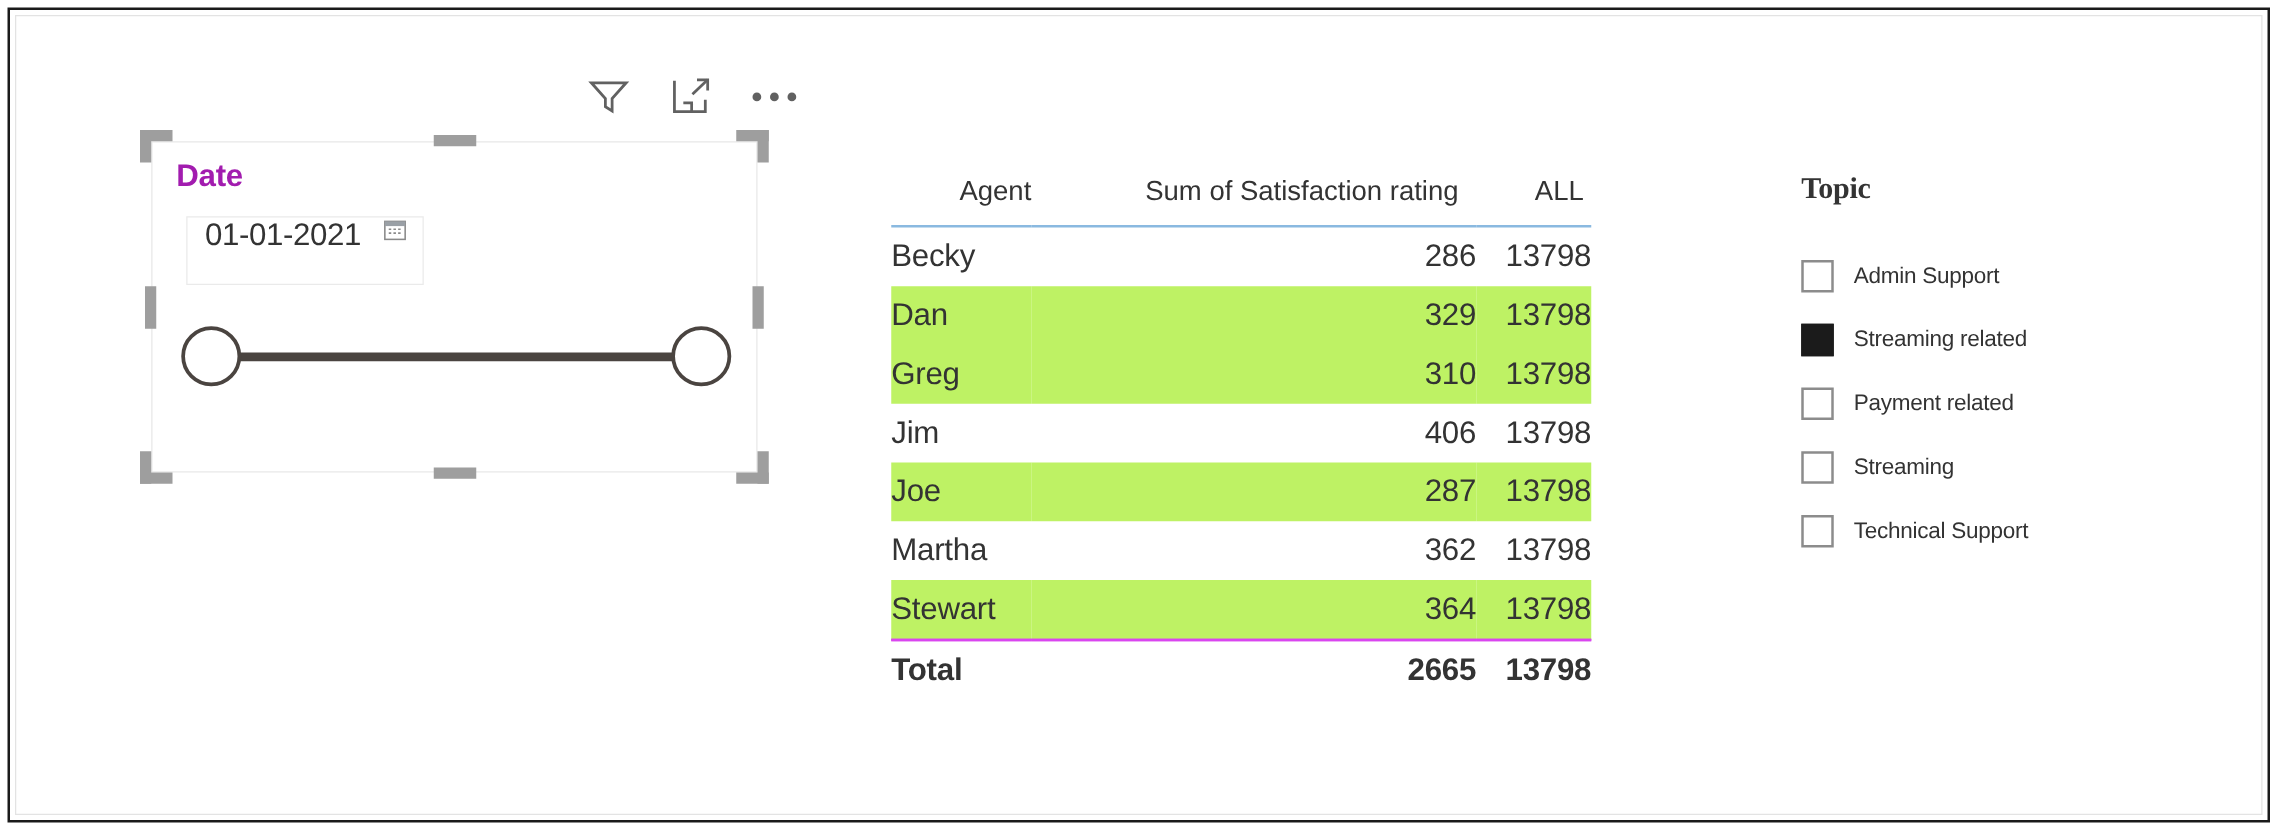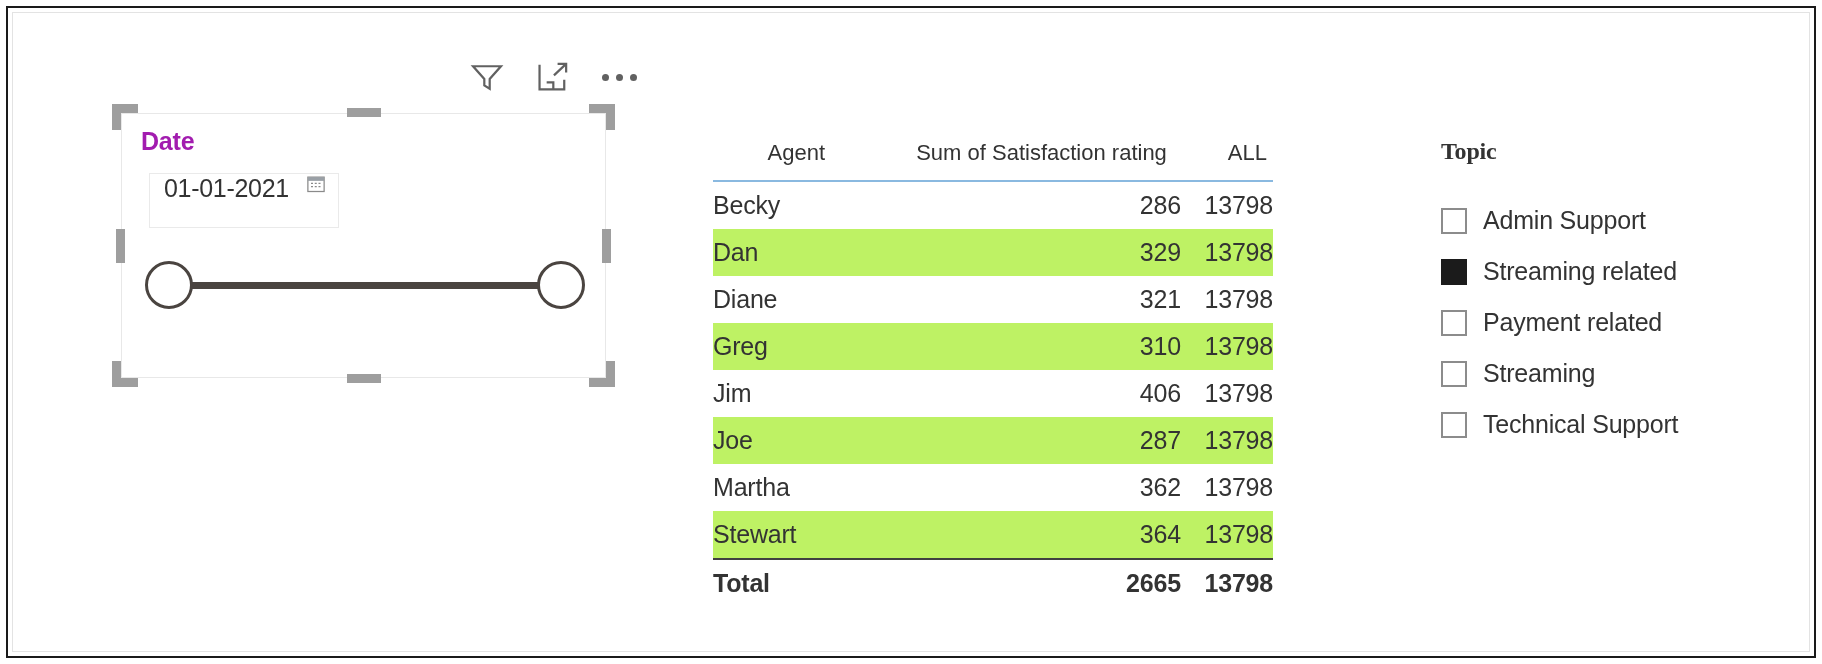--- a/index.html
+++ b/index.html
@@ -185,21 +185,21 @@
   table.matrix td {
     padding: 9px 0;
     letter-spacing: -0.2px;
     white-space: nowrap;
   }
   td.c-agent { text-align: left;  padding-left: 6px; margin-left: 36px; }
   td.c-sum   { text-align: right; padding-right: 14px; }
   td.c-all   { text-align: right; padding-right: 6px; }
 
   tbody tr.alt { background: #bef264; }
-  tbody tr.last-data { border-bottom: 2px solid #404040; }
+  tbody tr.last-data { border-bottom: 2px solid #d946ef; }
   tfoot td {
     font-weight: bold;
     padding-top: 12px;
   }
 
   
   #topic-slicer {
     position: absolute;
     left: 1428px; top: 125px;
     width: 340px;
@@ -223,21 +223,21 @@
     width: 26px; height: 26px;
     border: 2px solid #8c8c8c;
     background: #ffffff;
     flex: none;
   }
   .cbox.checked {
     background: #1b1b1b;
     border-color: #1b1b1b;
   }
   .topic-label {
-    font-size: 25px;
+    font-size: 18px;
     color: #333333;
     letter-spacing: -0.2px;
     white-space: nowrap;
   }
 </style>
 </head>
 <body>
 
 <div id="report-frame">
   <div id="report-canvas">
@@ -312,25 +312,20 @@
           <tr>
             <td class="c-agent">Becky</td>
             <td class="c-sum">286</td>
             <td class="c-all">13798</td>
           </tr>
           <tr class="alt">
             <td class="c-agent">Dan</td>
             <td class="c-sum">329</td>
             <td class="c-all">13798</td>
           </tr>
-          <tr>
-            <td class="c-agent">Diane</td>
-            <td class="c-sum">321</td>
-            <td class="c-all">13798</td>
-          </tr>
           <tr class="alt">
             <td class="c-agent">Greg</td>
             <td class="c-sum">310</td>
             <td class="c-all">13798</td>
           </tr>
           <tr>
             <td class="c-agent">Jim</td>
             <td class="c-sum">406</td>
             <td class="c-all">13798</td>
           </tr>

